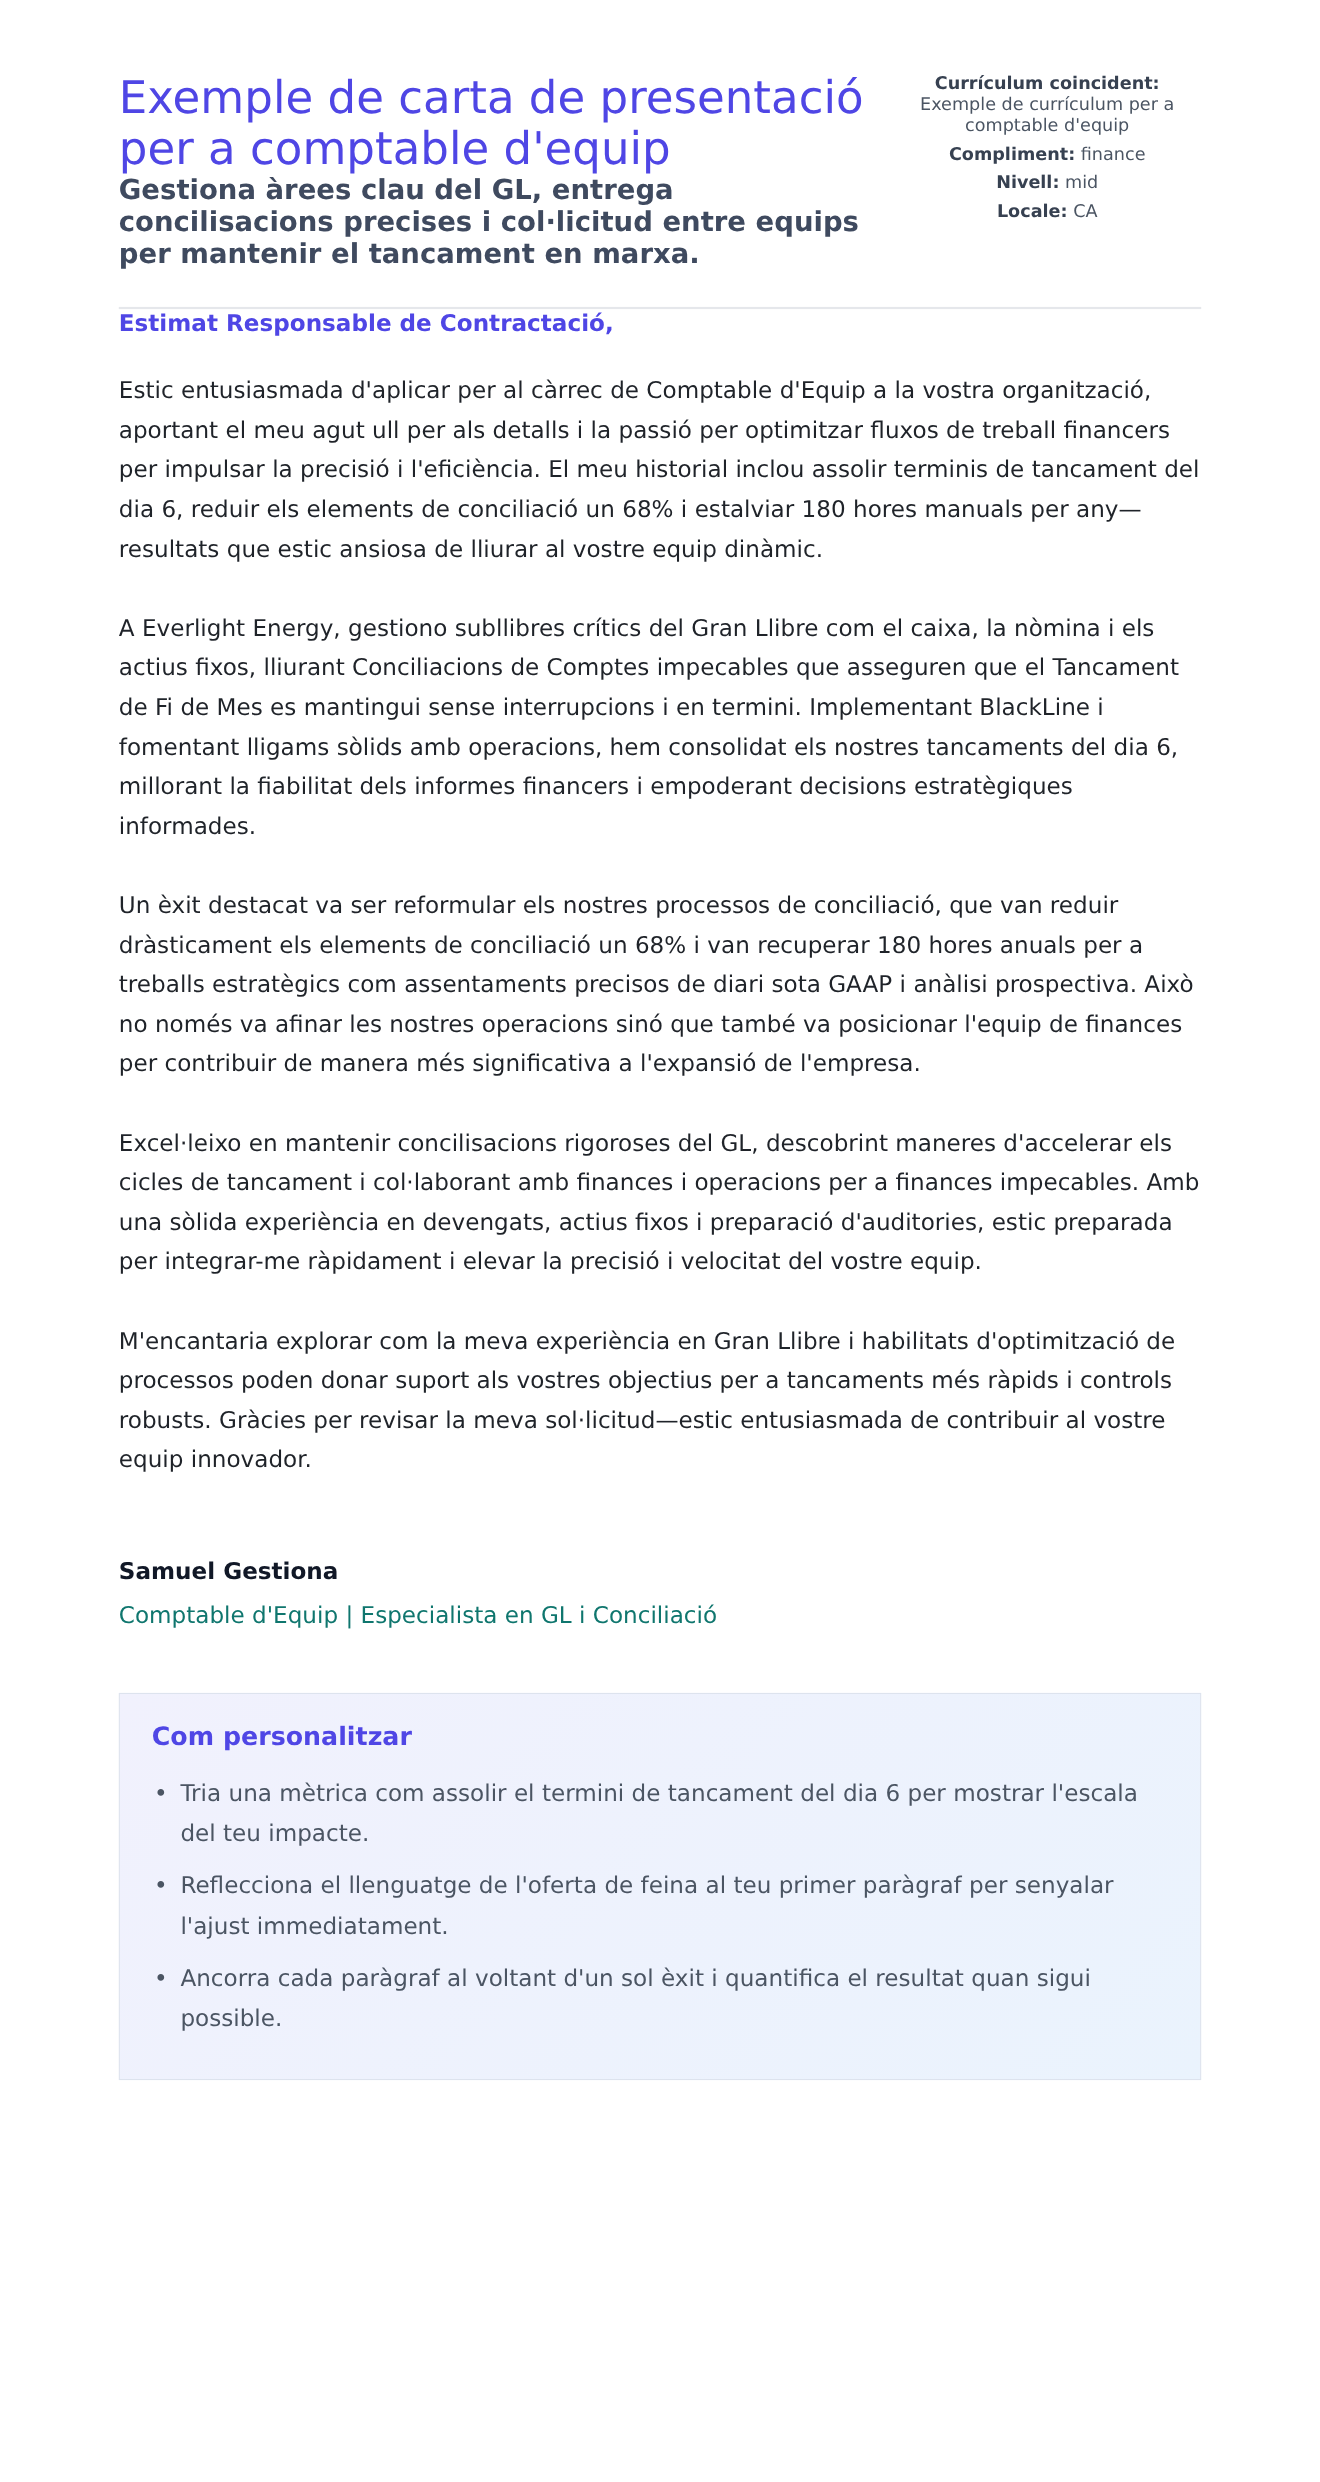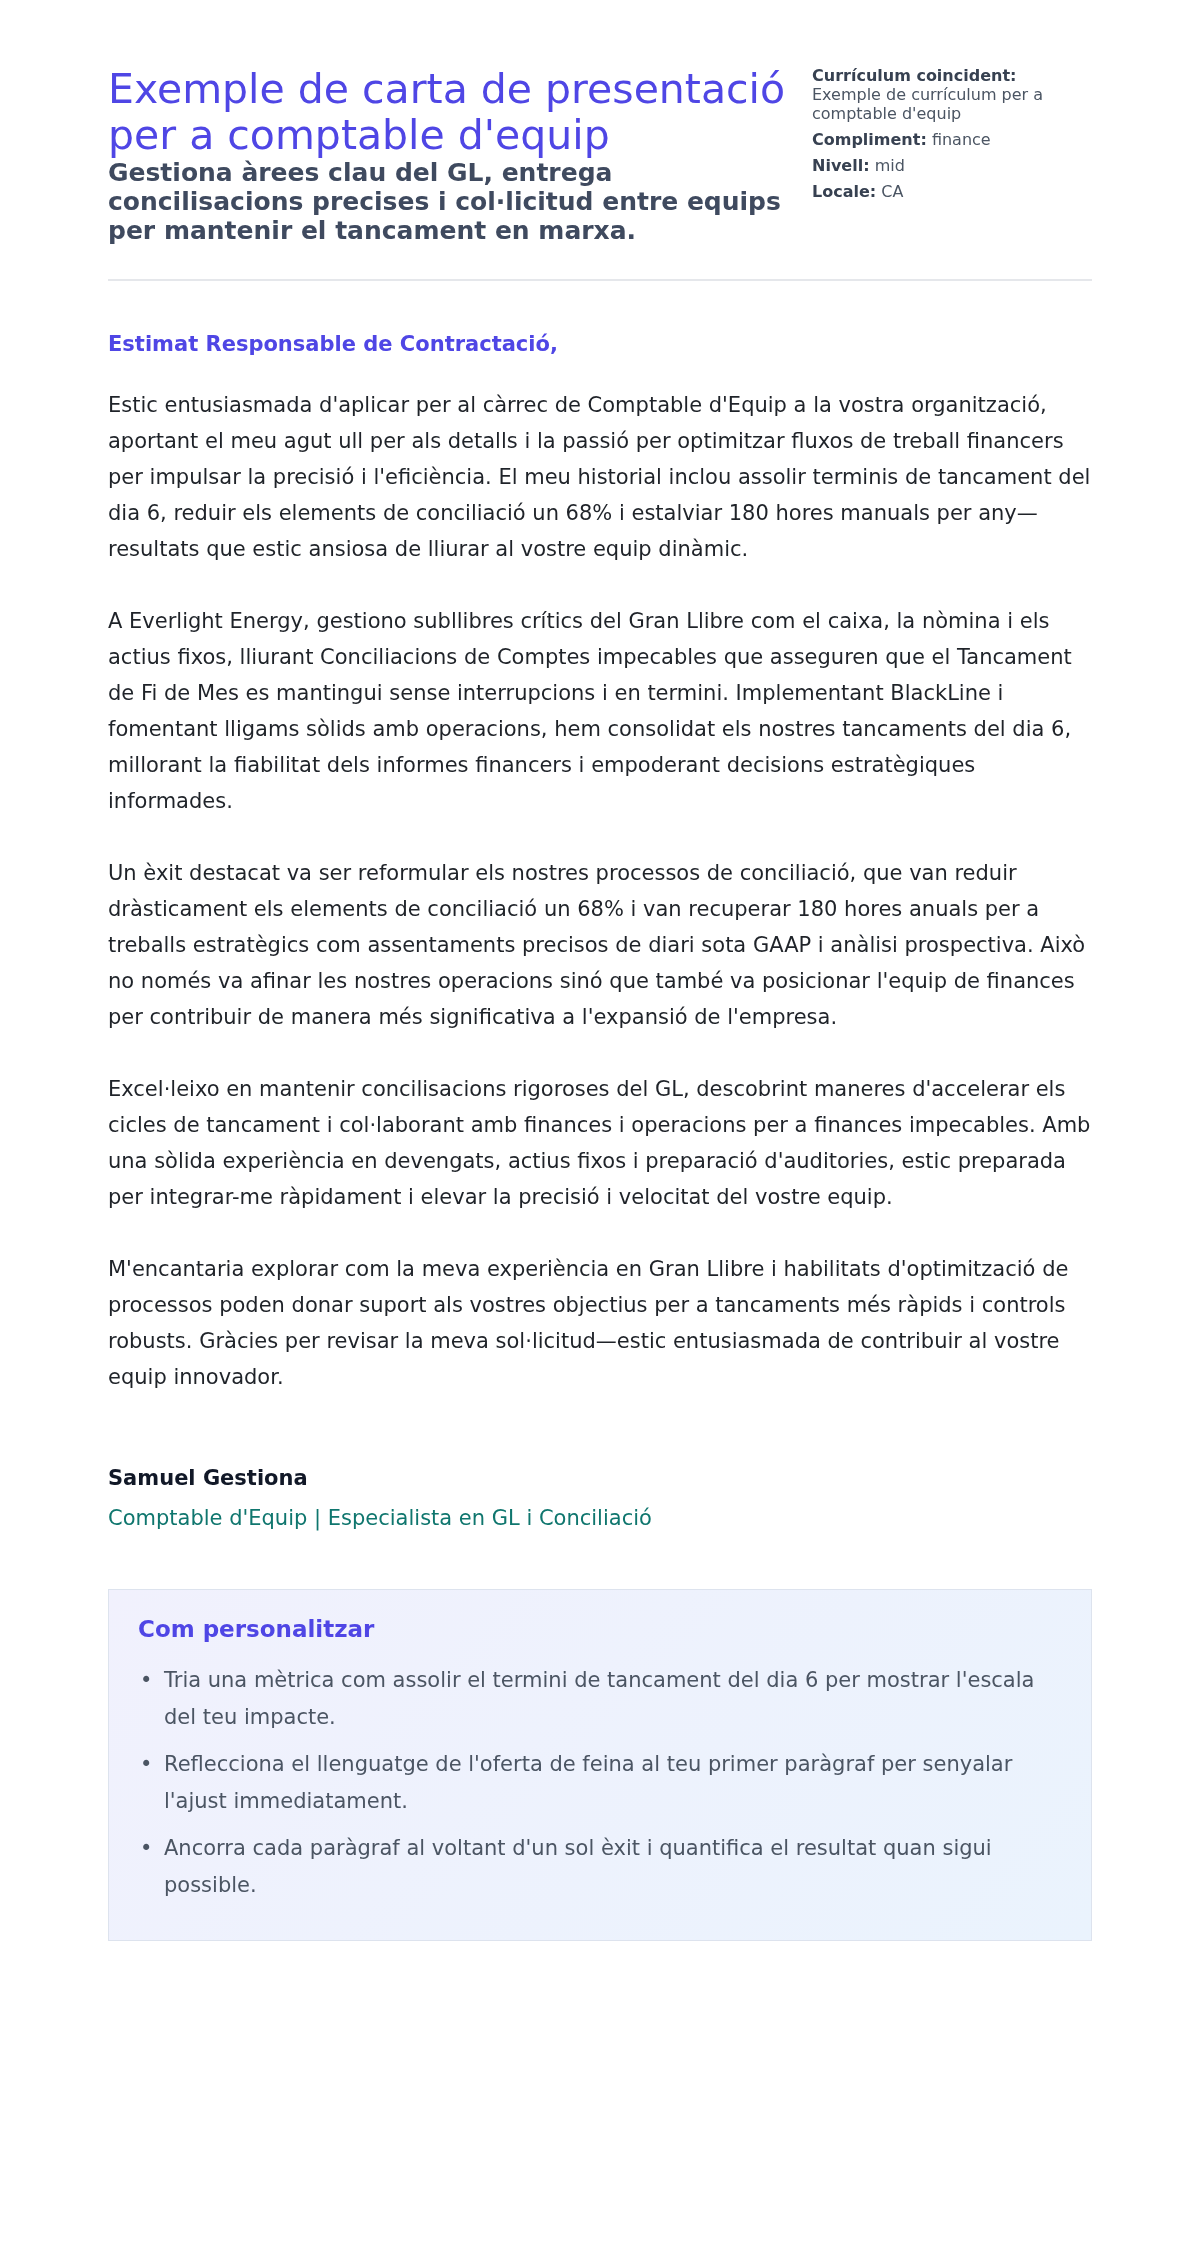--- a/index.html
+++ b/index.html
@@ -3,26 +3,26 @@
 <meta charset="utf-8">
 <style>
   * { box-sizing: border-box; margin: 0; padding: 0; }
   html, body { width: 1200px; background: #ffffff; }
   body { font-family: "DejaVu Sans", sans-serif; color: #111827; }
   .page { position: relative; width: 1200px; height: 2256px; padding: 0 108px; }
   .header { display: flex; justify-content: space-between; padding-top: 66px; }
   .header-left { width: 700px; }
   .title { font-size: 41px; font-weight: normal; color: #4f46e5; line-height: 46px; }
   .subtitle { font-size: 25px; font-weight: bold; color: #3f4a5f; line-height: 29px; margin-top: 0px; }
-  .meta { text-align: left; font-size: 16px; color: #4b5563; line-height: 19px; width: 280px; padding-top: 0px; }
+  .meta { text-align: center; font-size: 16px; color: #4b5563; line-height: 19px; width: 280px; padding-top: 0px; }
   .meta .row { margin-bottom: 7px; }
   .meta .row.first { margin-bottom: 7px; }
   .meta b { color: #374151; font-weight: bold; }
   .divider { height: 2px; background: #e5e7eb; margin-top: 34px; }
-  .salutation { font-size: 21px; font-weight: bold; color: #4f46e5; margin-top: 50px; line-height: 26px; }
+  .salutation { font-size: 21px; font-weight: bold; color: #4f46e5; line-height: 26px; }
   .para { font-size: 21px; line-height: 36px; color: #1f2329; margin-top: 30px; }
   .para + .para { margin-top: 36px; }
   .sign-name { font-size: 21px; font-weight: bold; color: #111827; margin-top: 70px; line-height: 26px; }
   .sign-title { font-size: 21px; color: #0f766e; margin-top: 14px; line-height: 26px; }
   .tags { display: flex; flex-wrap: wrap; gap: 12px 12px; margin-top: 56px; width: 900px; }
   .tag { background: #ebe9fc; color: #4c44b8; font-size: 17px; padding: 0 17px; height: 45px; line-height: 45px; }
   .tips { margin-top: 58px; border: 1.5px solid #dde3ee; background: linear-gradient(135deg, #f1f1fd 0%, #eaf3fd 100%); padding: 22px 30px 26px 29px; }
   .tips-title { font-size: 23px; font-weight: bold; color: #4f46e5; line-height: 30px; margin-top: 2px; }
   .tips ul { list-style: none; margin-top: 18px; }
   .tips li { position: relative; padding-left: 26px; font-size: 21px; line-height: 37px; color: #4b5563; margin-bottom: 10px; }

